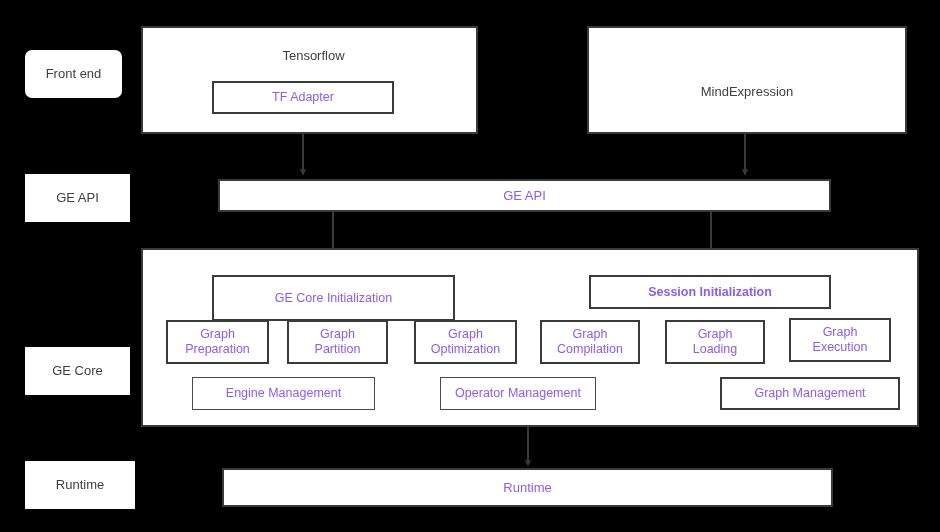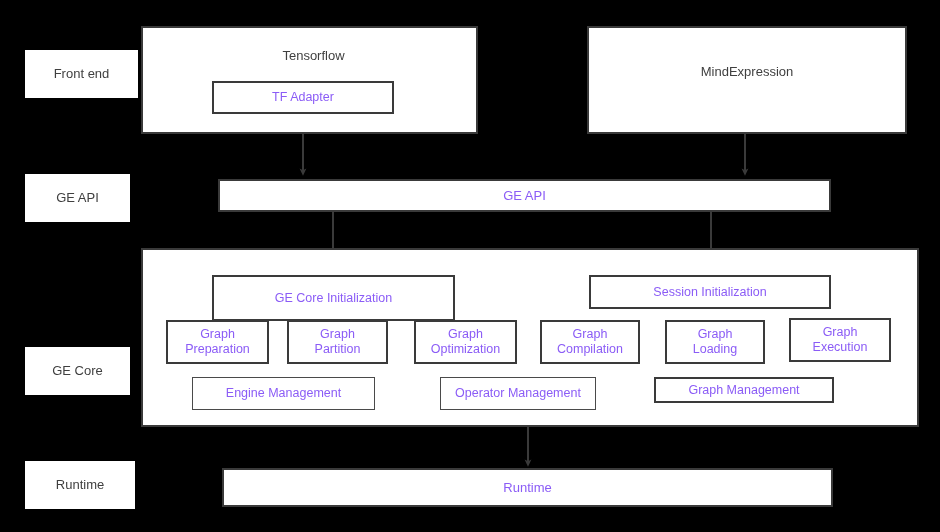--- a/index.html
+++ b/index.html
@@ -84,53 +84,53 @@
 
     <path d="M745,130 L745,172" stroke="#3a3a3a" stroke-width="2" fill="none" marker-end="url(#ah)"></path>
 
     <path d="M333,212 L333,271" stroke="#3a3a3a" stroke-width="2" fill="none" marker-end="url(#ah)"></path>
 
     <path d="M711,212 L711,271" stroke="#3a3a3a" stroke-width="2" fill="none" marker-end="url(#ah)"></path>
 
     <path d="M528,423 L528,463" stroke="#3a3a3a" stroke-width="2" fill="none" marker-end="url(#ah)"></path>
   </svg>
 
-  <div class="box lane-label" style="left:25px;  top:50px;  width:113px; height:48px;">Front end</div>
+  <div class="box lane-label" style="left:25px;  top:50px;  width:97px; height:48px;border-radius:7px;">Front end</div>
   <div class="box lane-label" style="left:25px;  top:174px; width:105px; height:48px;">GE API</div>
   <div class="box lane-label" style="left:25px;  top:323px; width:105px; height:48px;margin-top:24px;">GE Core</div>
   <div class="box lane-label" style="left:25px;  top:461px; width:110px; height:48px;">Runtime</div>
 
   <div class="group" style="position:absolute; left:141px; top:26px; width:333px; height:104px;">
     <div class="group-title" style="top:20px;margin-left:8px;">Tensorflow</div>
   </div>
   <div class="box node" style="left:212px; top:81px; width:182px; height:33px; font-size:12.5px;">TF Adapter</div>
 
   <div class="group" style="position:absolute; left:587px; top:26px; width:316px; height:104px;">
-    <div class="group-title" style="top:36px;">MindExpression</div>
+    <div class="group-title" style="top:56px;">MindExpression</div>
   </div>
 
   <div class="box bar" style="left:218px; top:179px; width:613px; height:33px;">GE API</div>
 
   <div class="group" style="position:absolute; left:141px; top:248px; width:774px; height:175px;"></div>
 
   <div class="box node" style="left:212px; top:275px; width:243px; height:46px;">GE Core Initialization</div>
-  <div class="box node" style="left:589px; top:275px; width:242px; height:34px;">Session Initialization</div>
+  <div class="box node" style="left:589px; top:275px; width:242px; height:34px;font-weight:bold;">Session Initialization</div>
 
   <div class="box node" style="left:166px; top:320px; width:103px; height:44px;">Graph
 Preparation</div>
   <div class="box node" style="left:287px; top:320px; width:101px; height:44px;">Graph
 Partition</div>
   <div class="box node" style="left:414px; top:320px; width:103px; height:44px;">Graph
 Optimization</div>
   <div class="box node" style="left:540px; top:320px; width:100px; height:44px;">Graph
 Compilation</div>
   <div class="box node" style="left:665px; top:320px; width:100px; height:44px;">Graph
 Loading</div>
   <div class="box node" style="left:789px; top:318px; width:102px; height:44px;">Graph
 Execution</div>
 
   <div class="box node node-thin" style="left:192px; top:377px; width:183px; height:33px;">Engine Management</div>
   <div class="box node node-thin" style="left:440px; top:377px; width:156px; height:33px;">Operator Management</div>
-  <div class="box node" style="left:654px; top:377px; width:180px; height:26px;">Graph Management</div>
+  <div class="box node" style="left:720px; top:377px; width:180px; height:33px;">Graph Management</div>
 
   <div class="box bar" style="left:222px; top:468px; width:611px; height:39px;">Runtime</div>
 
 </div>
 
 </body></html>

